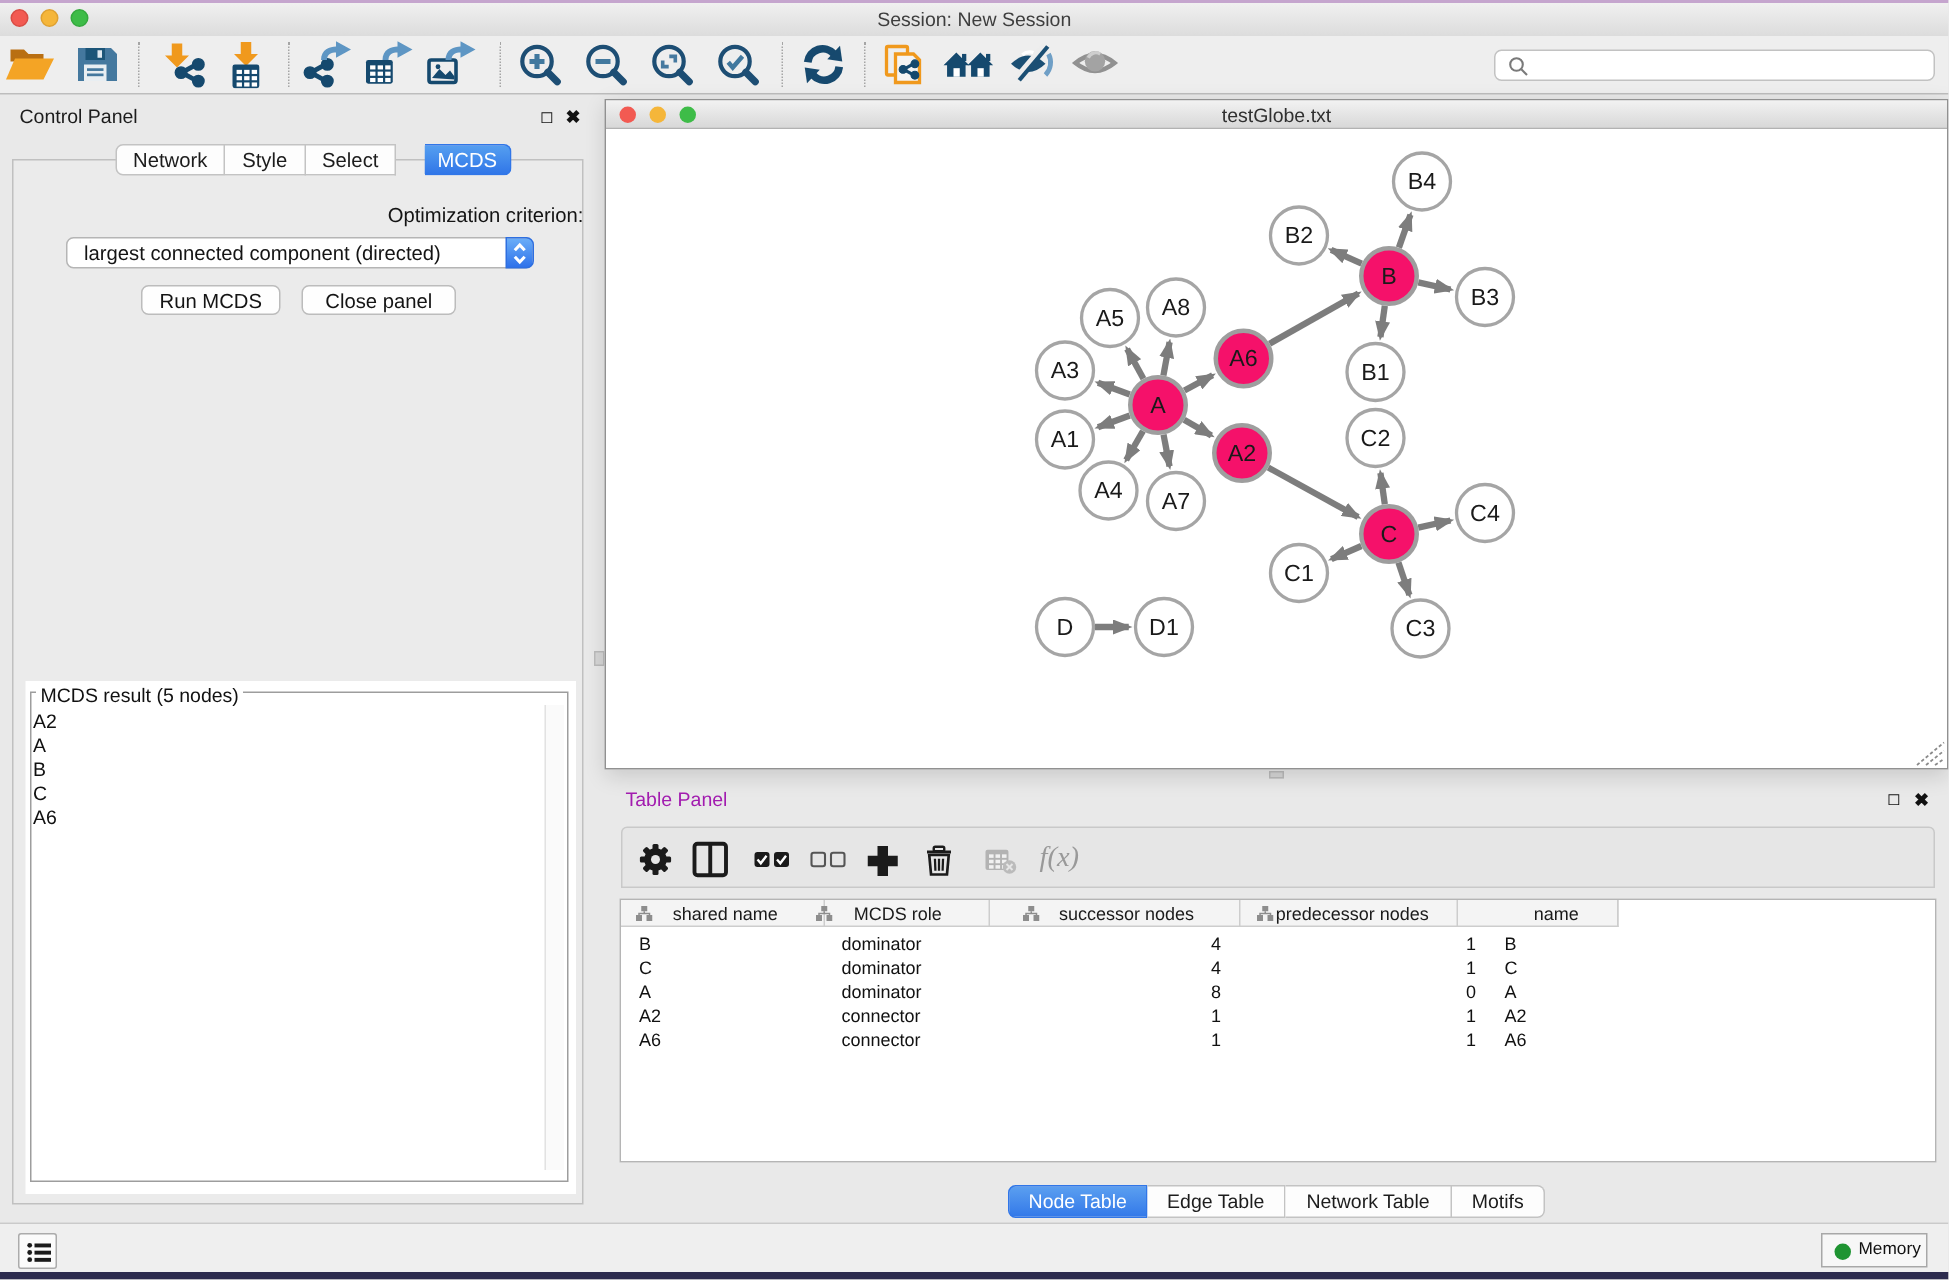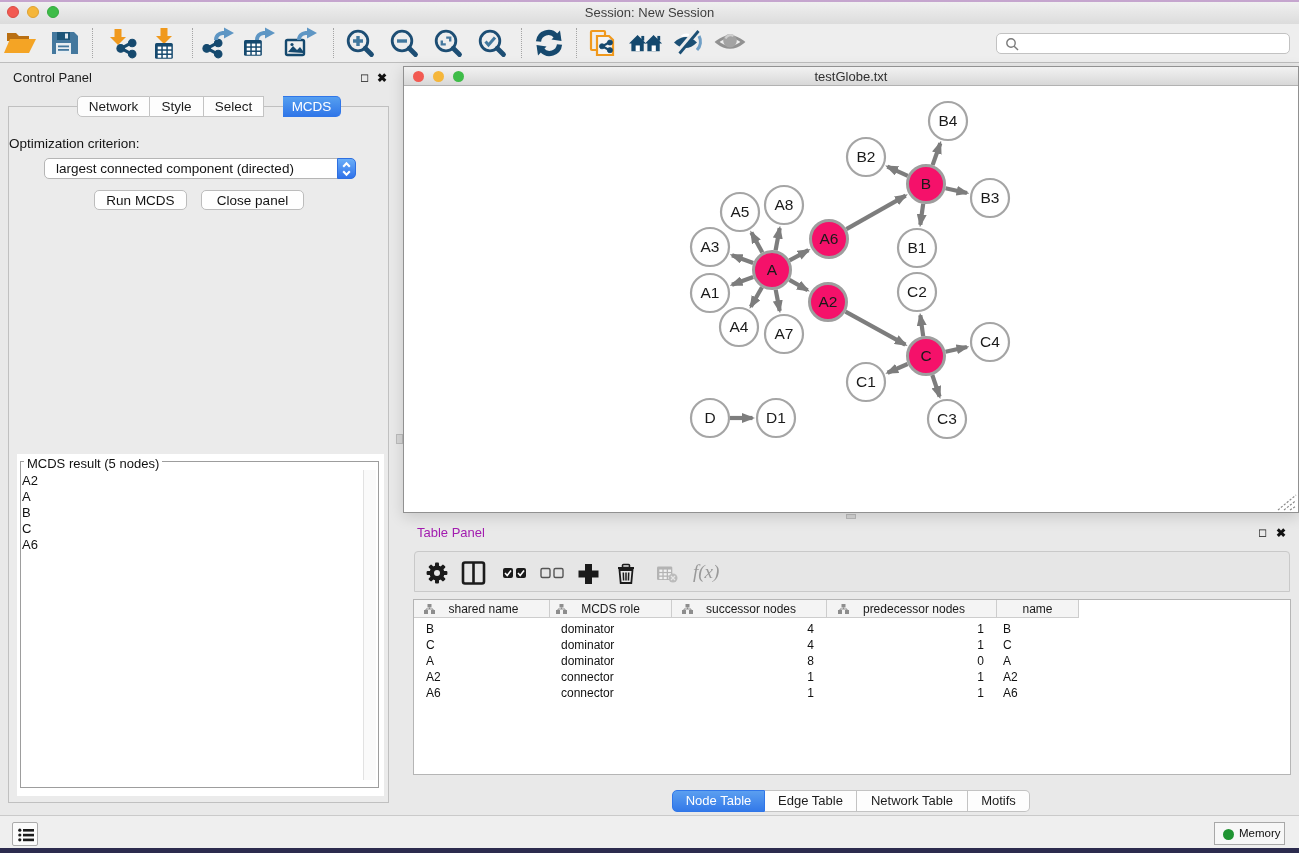--- a/index.html
+++ b/index.html
@@ -18,21 +18,21 @@
 
 #cp-title { left:13px; top:70px; font-size:13px; color:#1c1c1c; }
 .wbtn { top:71px; font-size:12px; color:#111; font-weight:bold; }
 #cp-body { left:8px; top:106px; width:381px; height:697px; background:#ebebeb; border:1px solid #c0c0c0; }
 .tabs { display:flex; height:21px; }
 .tab { border:1px solid #c3c3c3; border-left:none; background:#fdfdfd; font-size:13.5px; color:#1c1c1c; text-align:center; line-height:19px; }
 .tab.first { border-left:1px solid #c3c3c3; border-radius:5px 0 0 5px; }
 .tab.last { border-radius:0 5px 5px 0; }
 .tab.sel { background:linear-gradient(#559ff0,#3076e8); color:#fff; border-color:#3076e8; }
 #cp-tabs { left:77px; top:96px; }
-#opt-label { left:9px; top:136px; width:380px; text-align:left; font-size:13.5px; color:#141414; }
+#opt-label { left:9px; top:136px; width:380px; text-align:right; font-size:13.5px; color:#141414; }
 #dropdown { left:44px; top:158px; width:311px; height:21px; background:#fff; border:1px solid #b5b5b5; border-radius:5px; }
 #dropdown .txt { position:absolute; left:11px; top:2px; font-size:13.5px; color:#141414; }
 #dd-btn { left:337px; top:158px; width:19px; height:21px; background:linear-gradient(#6aaef8,#2f72ea); border-radius:0 5px 5px 0; border:1px solid #2e6fe0; }
 .pbtn { top:190px; height:20px; background:#fefefe; border:1px solid #bcbcbc; border-radius:5px; font-size:13.5px; color:#141414; text-align:center; line-height:19px; }
 #resultbox { left:17px; top:454px; width:367px; height:342px; background:#fff; }
 #fieldset { left:20px; top:461px; width:359px; height:327px; border:1px solid #9d9d9d; }
 #fs-legend { left:24px; top:456px; background:#fff; padding:0 3px; font-size:13px; color:#111; }
 .li { left:22px; font-size:13px; color:#111; }
 #vscroll { left:363px; top:470px; width:13px; height:310px; background:#fafafa; border-left:1px solid #e2e2e2; }
 
@@ -392,37 +392,37 @@
 <div class="abs" id="dtable">
 <div id="thead">
 <div class="th" style="left:0; width:136px;"><svg style="position:absolute;left:10px;top:4px;" width="11" height="10" viewBox="0 0 11 10">
           <g fill="#8d8d8d">
             <rect x="3.5" y="0" width="4" height="3.5"></rect>
             <rect x="0" y="6" width="4" height="4"></rect>
             <rect x="7" y="6" width="4" height="4"></rect>
             <path d="M5.5 3.5 v1.5 M2 6 v-1 h7 v1" stroke="#8d8d8d" fill="none" stroke-width="1"></path>
           </g>
         </svg><span style="margin-left:4px;">shared name</span></div>
-<div class="th" style="left:132px; width:126px;"><svg style="position:absolute;left:10px;top:4px;" width="11" height="10" viewBox="0 0 11 10">
+<div class="th" style="left:120px; width:126px;"><svg style="position:absolute;left:10px;top:4px;" width="11" height="10" viewBox="0 0 11 10">
           <g fill="#8d8d8d">
             <rect x="3.5" y="0" width="4" height="3.5"></rect>
             <rect x="0" y="6" width="4" height="4"></rect>
             <rect x="7" y="6" width="4" height="4"></rect>
             <path d="M5.5 3.5 v1.5 M2 6 v-1 h7 v1" stroke="#8d8d8d" fill="none" stroke-width="1"></path>
           </g>
         </svg><span style="margin-left:4px;">MCDS role</span></div>
 <div class="th" style="left:258px; width:155px;"><svg style="position:absolute;left:10px;top:4px;" width="11" height="10" viewBox="0 0 11 10">
           <g fill="#8d8d8d">
             <rect x="3.5" y="0" width="4" height="3.5"></rect>
             <rect x="0" y="6" width="4" height="4"></rect>
             <rect x="7" y="6" width="4" height="4"></rect>
             <path d="M5.5 3.5 v1.5 M2 6 v-1 h7 v1" stroke="#8d8d8d" fill="none" stroke-width="1"></path>
           </g>
         </svg><span style="margin-left:4px;">successor nodes</span></div>
-<div class="th" style="left:414px; width:169px;text-align:center;"><svg style="position:absolute;left:10px;top:4px;" width="11" height="10" viewBox="0 0 11 10">
+<div class="th" style="left:414px; width:144px;text-align:center;"><svg style="position:absolute;left:10px;top:4px;" width="11" height="10" viewBox="0 0 11 10">
           <g fill="#8d8d8d">
             <rect x="3.5" y="0" width="4" height="3.5"></rect>
             <rect x="0" y="6" width="4" height="4"></rect>
             <rect x="7" y="6" width="4" height="4"></rect>
             <path d="M5.5 3.5 v1.5 M2 6 v-1 h7 v1" stroke="#8d8d8d" fill="none" stroke-width="1"></path>
           </g>
         </svg><span style="margin-left:4px;">predecessor nodes</span></div>
 <div class="th" style="left:583px; width:82px;">name</div>
 </div>
 <div class="td" style="left:12px; top:21px;">B</div>

